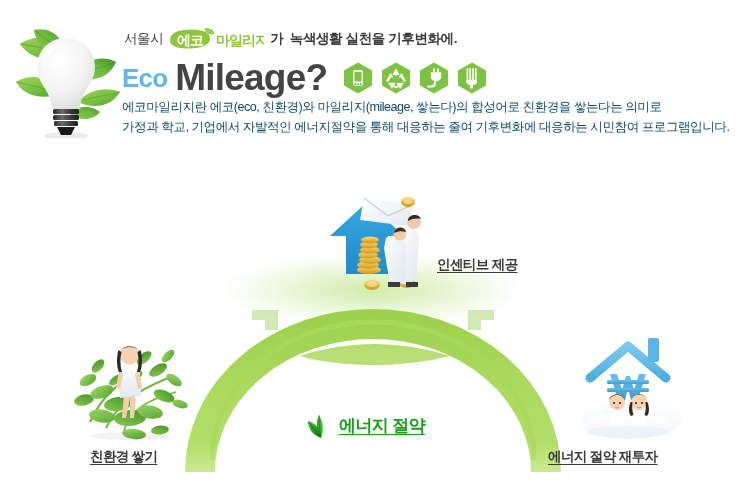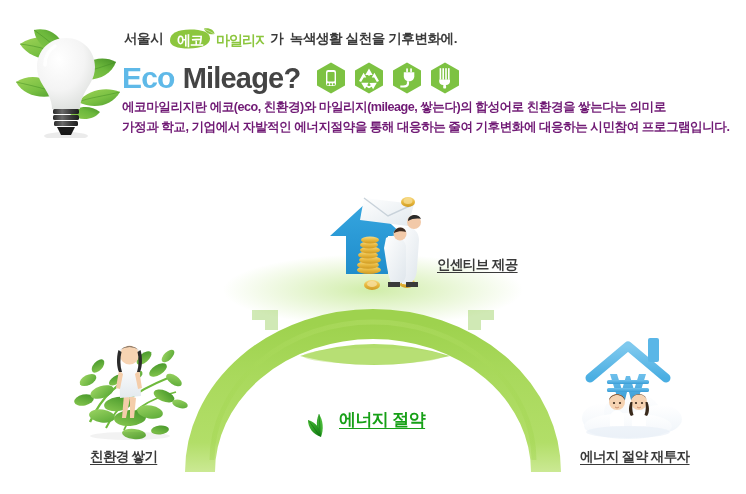--- a/index.html
+++ b/index.html
@@ -25,56 +25,56 @@
   #bulb-art { position: absolute; left: 8px; top: 16px; width: 116px; height: 122px; }
 
   #tagline {
     position: absolute; left: 124px; top: 26px;
     height: 26px;
     display: flex; align-items: center;
     white-space: nowrap;
   }
   .tag-text {
     font-size: 13.5px;
-    font-weight: bold;
+    font-weight: normal;
     color: #3b3b3b;
     letter-spacing: -0.4px;
   }
   .tag-green {
     font-size: 13.5px;
     font-weight: bold;
     color: #3b3b3b;
     letter-spacing: -0.4px;
   }
   #eco-logo { width: 96px; height: 24px; margin: 0 3px 0 6px; display: block; }
   .tag-particle { font-size: 13.5px; font-weight: bold; color: #3b3b3b; margin-left: 2px; }
 
   #title-row {
     position: absolute; left: 122px; top: 58px;
     display: flex; align-items: center; height: 40px;
   }
   #title-eco {
-    font-size: 30px; font-weight: bold; color: #5fb9e8;
+    font-size: 26px; font-weight: bold; color: #5fb9e8;
     letter-spacing: -0.8px; line-height: 30px;
   }
   #title-mileage {
-    font-size: 29px; font-weight: bold; color: #444444;
+    font-size: 37px; font-weight: bold; color: #444444;
     letter-spacing: -0.8px; line-height: 30px; margin-left: 8px;
   }
   #hex-icons { display: flex; align-items: center; margin-left: 14px; gap: 4px; }
   .hex-icon { width: 34px; height: 34px; display: block; }
 
   #desc { position: absolute; left: 122px; top: 97px; width: 616px; }
   .desc-line {
     font-size: 12.6px;
-    color: #701a75;
+    color: #0c4a6e;
     line-height: 20px;
     letter-spacing: -0.5px;
     white-space: nowrap;
-    font-weight: bold;
+    font-weight: normal;
   }
 
   
   #diagram { position: absolute; left: 0; top: 160px; width: 746px; height: 334px; }
 
   #arc-svg { position: absolute; left: 0; top: 0; width: 746px; height: 334px; }
 
   
   #house-incentive { position: absolute; left: 322px; top: 30px; width: 122px; height: 105px; }
   #girl-plant      { position: absolute; left: 72px;  top: 158px; width: 126px; height: 122px; }
@@ -86,25 +86,25 @@
     font-size: 13.5px;
     font-weight: bold;
     color: #3a3a3a;
     letter-spacing: -0.6px;
     white-space: nowrap;
     text-decoration: underline;
     text-underline-offset: 3px;
   }
   #label-incentive { left: 437px; top: 96px; }
   #label-eco-build { left: 90px;  top: 288px; font-family: Liberation Serif, serif; }
-  #label-reinvest  { left: 580px; top: 288px; }
+  #label-reinvest  { left: 548px; top: 288px; }
 
   #center-group {
     position: absolute; left: 305px; top: 248px;
-    display: flex; height: 34px;
+    display: flex; align-items: center; height: 34px;
   }
   #sprout-icon { width: 32px; height: 32px; display: block; }
   #label-energy {
     font-size: 17px;
     font-weight: bold;
     color: #17a017;
     letter-spacing: -0.6px;
     white-space: nowrap;
     text-decoration: underline;
     text-underline-offset: 3px;

